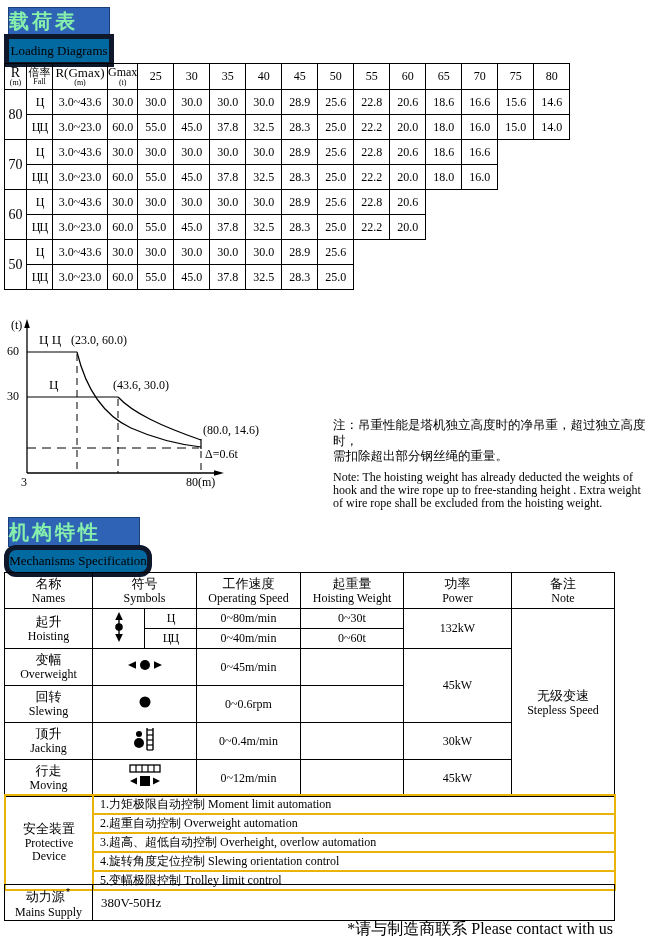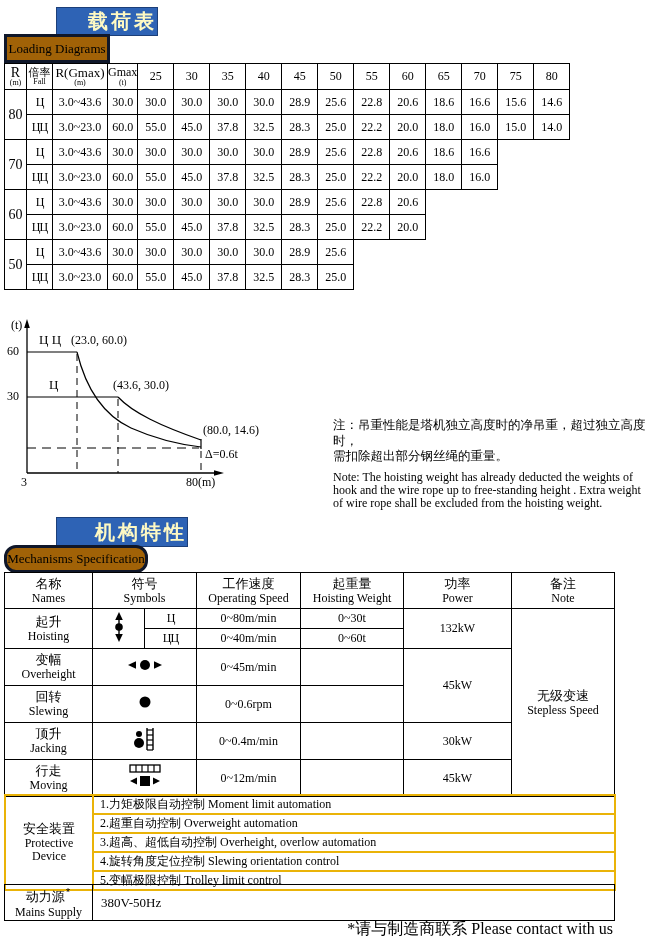--- a/index.html
+++ b/index.html
@@ -1,24 +1,24 @@
 <!DOCTYPE html>
 <html><head>
 <meta charset="utf-8">
 <style>
   html,body{margin:0;padding:0;background:#e8e8e8;}
   .page{position:relative;width:650px;height:936px;background:#ffffff;margin:0 auto;
         font-family:"Liberation Serif","DejaVu Serif",serif;color:#000;overflow:hidden;}
 
   
-  .hdr-blue{position:absolute;display:flex;align-items:center;justify-content:flex-end;
-            color:#fef9c3;background:#2e63b5;border:1px solid #1c3f79;
-            font-size:20px;font-weight:bold;letter-spacing:3px;margin-left:48px;}
+  .hdr-blue{position:absolute;display:flex;align-items:center;justify-content:flex-start;
+            color:#86efac;background:#2e63b5;border:1px solid #1c3f79;
+            font-size:20px;font-weight:bold;letter-spacing:3px;}
   .hdr-white{position:absolute;display:flex;align-items:center;justify-content:center;
-             background:#a16207;border:3px solid #0f172a;font-size:13px;}
+             background:#0369a1;border:5px solid #0f172a;font-size:13px;}
 
   table{border-collapse:collapse;table-layout:fixed;}
   td,th{padding:0;text-align:center;vertical-align:middle;font-weight:normal;}
 
   
   .ltab{position:absolute;left:4px;top:63px;}
   .ltab th,.ltab td{border:1px solid #000;font-size:12px;}
   .ltab thead tr{height:26px;}
   .ltab tbody tr{height:25px;}
   .ltab td.void{border:none;}
@@ -376,21 +376,21 @@
           </td>
     </tr>
     <tr class="sub">
       <td class="sym">ЦЦ</td>
       <td>0~40m/min</td>
       <td>0~60t</td>
     </tr>
     <tr class="mrow">
       <td>
         <div class="cn">变幅</div>
-        <div class="en">Overheight</div>
+        <div class="en">Overweight</div>
           </td>
       <td colspan="2">
         <svg width="36" height="12">
           <polygon points="1,6 9,2.2 9,9.8" fill="#000"></polygon>
           <circle cx="18" cy="6" r="5" fill="#000"></circle>
           <polygon points="35,6 27,2.2 27,9.8" fill="#000"></polygon>
         </svg></td>
       <td>0~45m/min</td>
       <td></td>
       <td rowspan="2">45kW</td>

